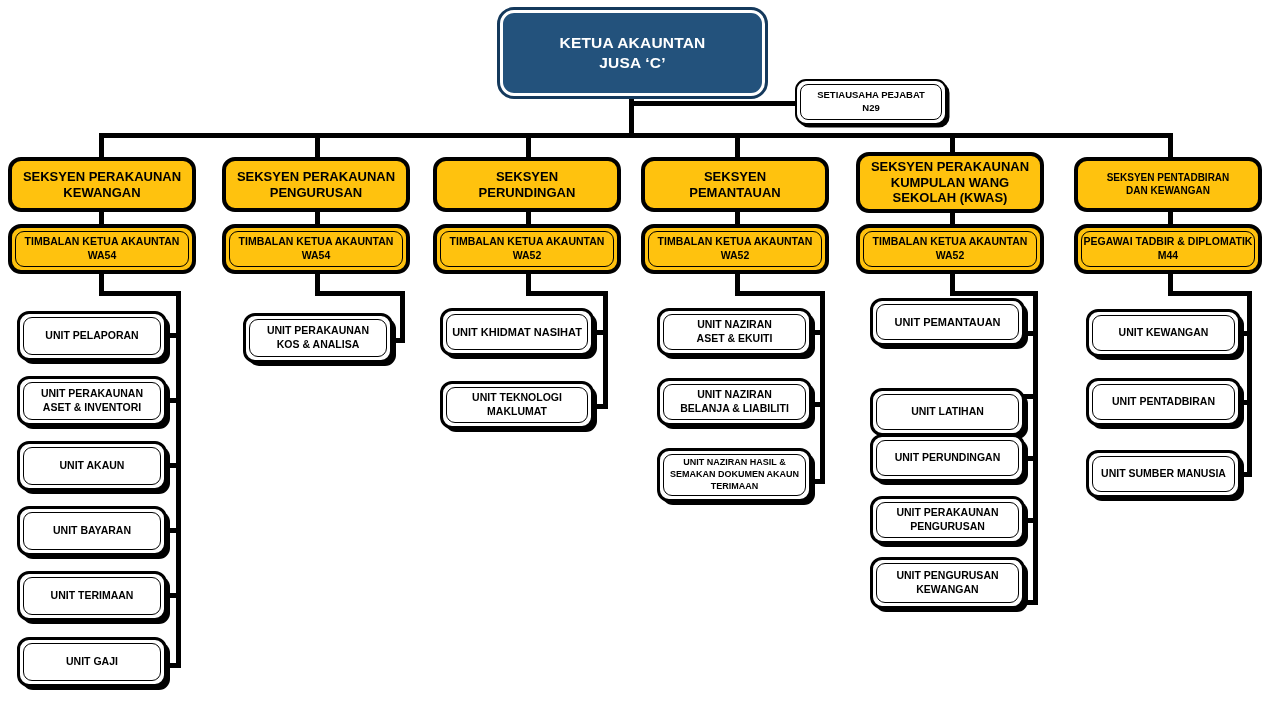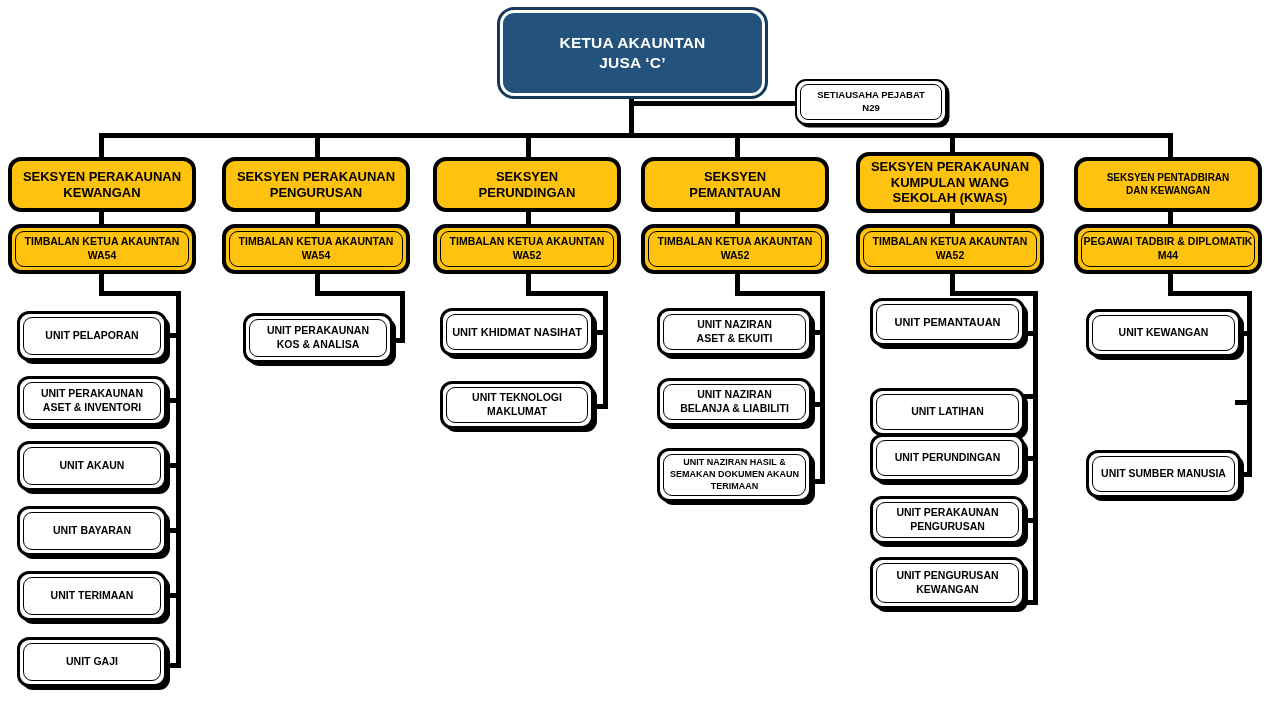--- a/index.html
+++ b/index.html
@@ -374,20 +374,26 @@
       <div>PEGAWAI TADBIR &amp; DIPLOMATIK</div>
       <div>M44</div>
     </div>
   </div>
   <div class="unit-box" style="left:1086px;top:309px;width:155px;height:48px;font-size:10.5px;">
     <div class="inner"></div>
     <div class="lines">
       <div>UNIT KEWANGAN</div>
     </div>
   </div>
+  <div class="unit-box" style="left:1086px;top:378px;width:155px;height:48px;font-size:10.5px;">
+    <div class="inner"></div>
+    <div class="lines">
+      <div>UNIT PENTADBIRAN</div>
+    </div>
+  </div>
   <div class="unit-box" style="left:1086px;top:450px;width:155px;height:48px;font-size:10.5px;">
     <div class="inner"></div>
     <div class="lines">
       <div>UNIT SUMBER MANUSIA</div>
     </div>
   </div>
 
 </div>
 
 </body></html>

